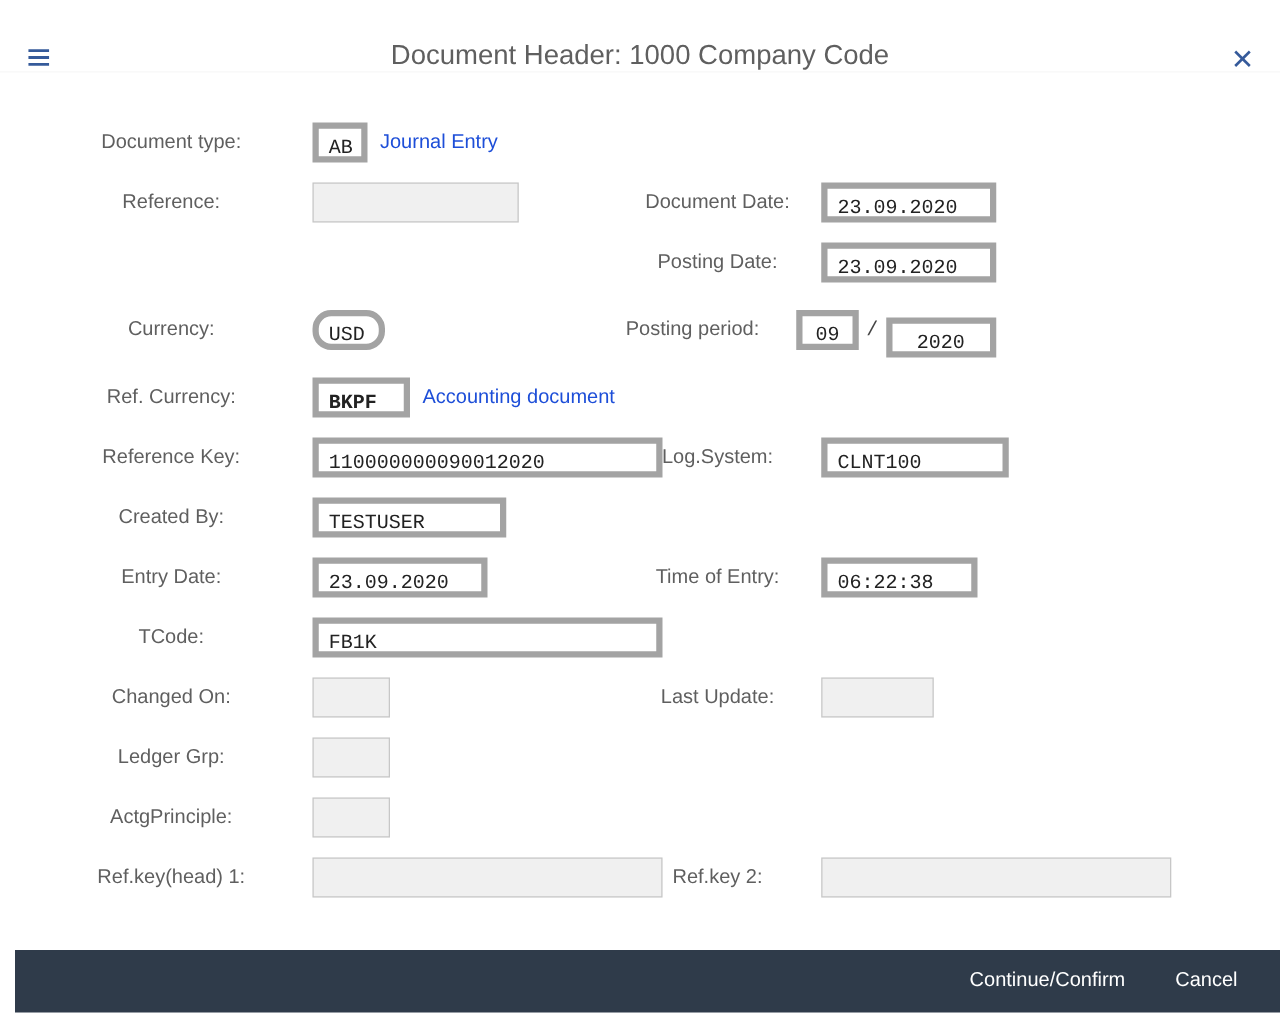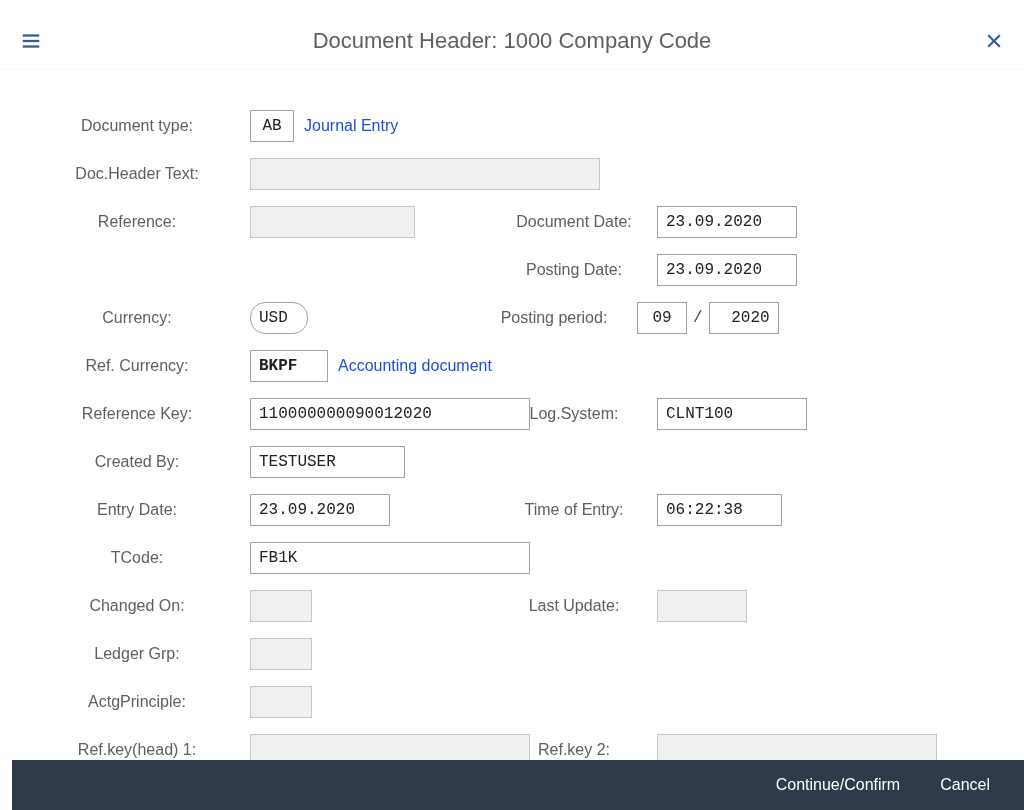--- a/index.html
+++ b/index.html
@@ -7,25 +7,24 @@
     margin: 0; padding: 0;
     width: 1024px; height: 810px;
     font-family: Arial, Helvetica, sans-serif;
     background: #fff;
     color: #333;
     overflow: hidden;
   }
   .header {
     height: 58px;
     display: flex;
-    align-items: center;
+    align-items: flex-end;
     padding: 0 20px;
     position: relative;
     border-bottom: 1px solid rgba(0,0,0,0.03);
-    margin-top: 12px;
   }
   .menu-icon {
     color: #355a9a;
     cursor: pointer;
     display: flex;
     align-items: center;
   }
   .menu-icon svg { width: 22px; height: 22px; }
   .title {
     position: absolute;
@@ -67,21 +66,21 @@
     padding-right: 6px;
   }
   .pair-right .label {
     width: 160px;
   }
   .right-col {
     margin-left: 70px;
   }
 
   .field, .field-ro {
-    border: 1px solid #a3a3a3;
+    border: 5px solid #a3a3a3;
     background: #fff;
     font-family: "Courier New", monospace;
     font-size: 16px;
     height: 32px;
     line-height: 30px;
     padding: 0 8px;
     color: #222;
   }
   .field-ro {
     background: #f0f0f0;
@@ -141,26 +140,20 @@
 <div class="body">
 
   <div class="row">
     <div class="pair">
       <div class="label">Document type:</div>
       <div class="field" style="width:44px; text-align:center;">AB</div>
       <div class="desc">Journal Entry</div>
     </div>
   </div>
 
-  <div class="row">
-    <div class="pair">
-      <div class="label">Doc.Header Text:</div>
-      <div class="field-ro" style="width:350px;"></div>
-    </div>
-  </div>
 
   <div class="row">
     <div class="pair">
       <div class="label">Reference:</div>
       <div class="field-ro" style="width:165px;"></div>
     </div>
     <div class="pair pair-right right-col">
       <div class="label">Document Date:</div>
       <div class="field" style="width:140px;">23.09.2020</div>
     </div>
@@ -179,21 +172,21 @@
 
   <div class="row">
     <div class="pair">
       <div class="label">Currency:</div>
       <div class="field" style="width:58px;border-radius:15px;">USD</div>
     </div>
     <div class="pair pair-right" style="margin-left:157px;">
       <div class="label">Posting period:</div>
       <div class="field" style="width:50px; text-align:center;">09</div>
       <span class="slash">/</span>
-      <div class="field" style="width:70px; text-align:right;">2020</div>
+      <div class="field" style="width:88px; text-align:center;margin-top:12px;">2020</div>
     </div>
   </div>
 
   <div class="row">
     <div class="pair">
       <div class="label">Ref. Currency:</div>
       <div class="field" style="width:78px;font-weight:bold;">BKPF</div>
       <div class="desc">Accounting document</div>
     </div>
   </div>

